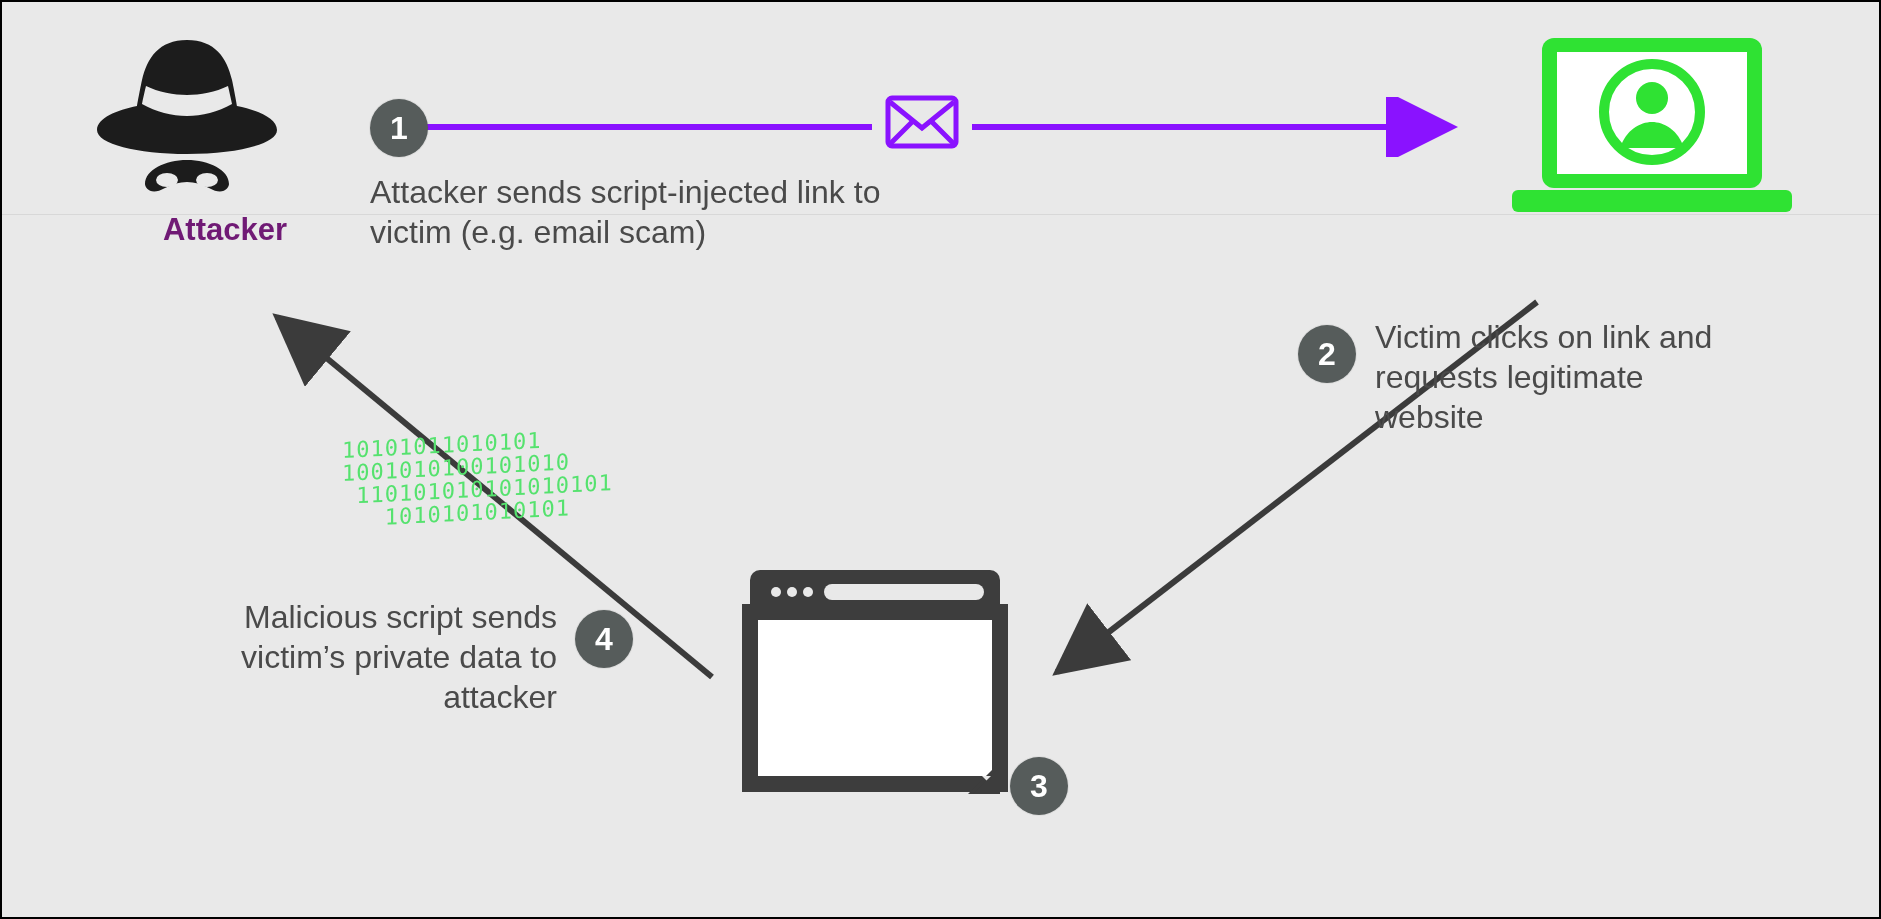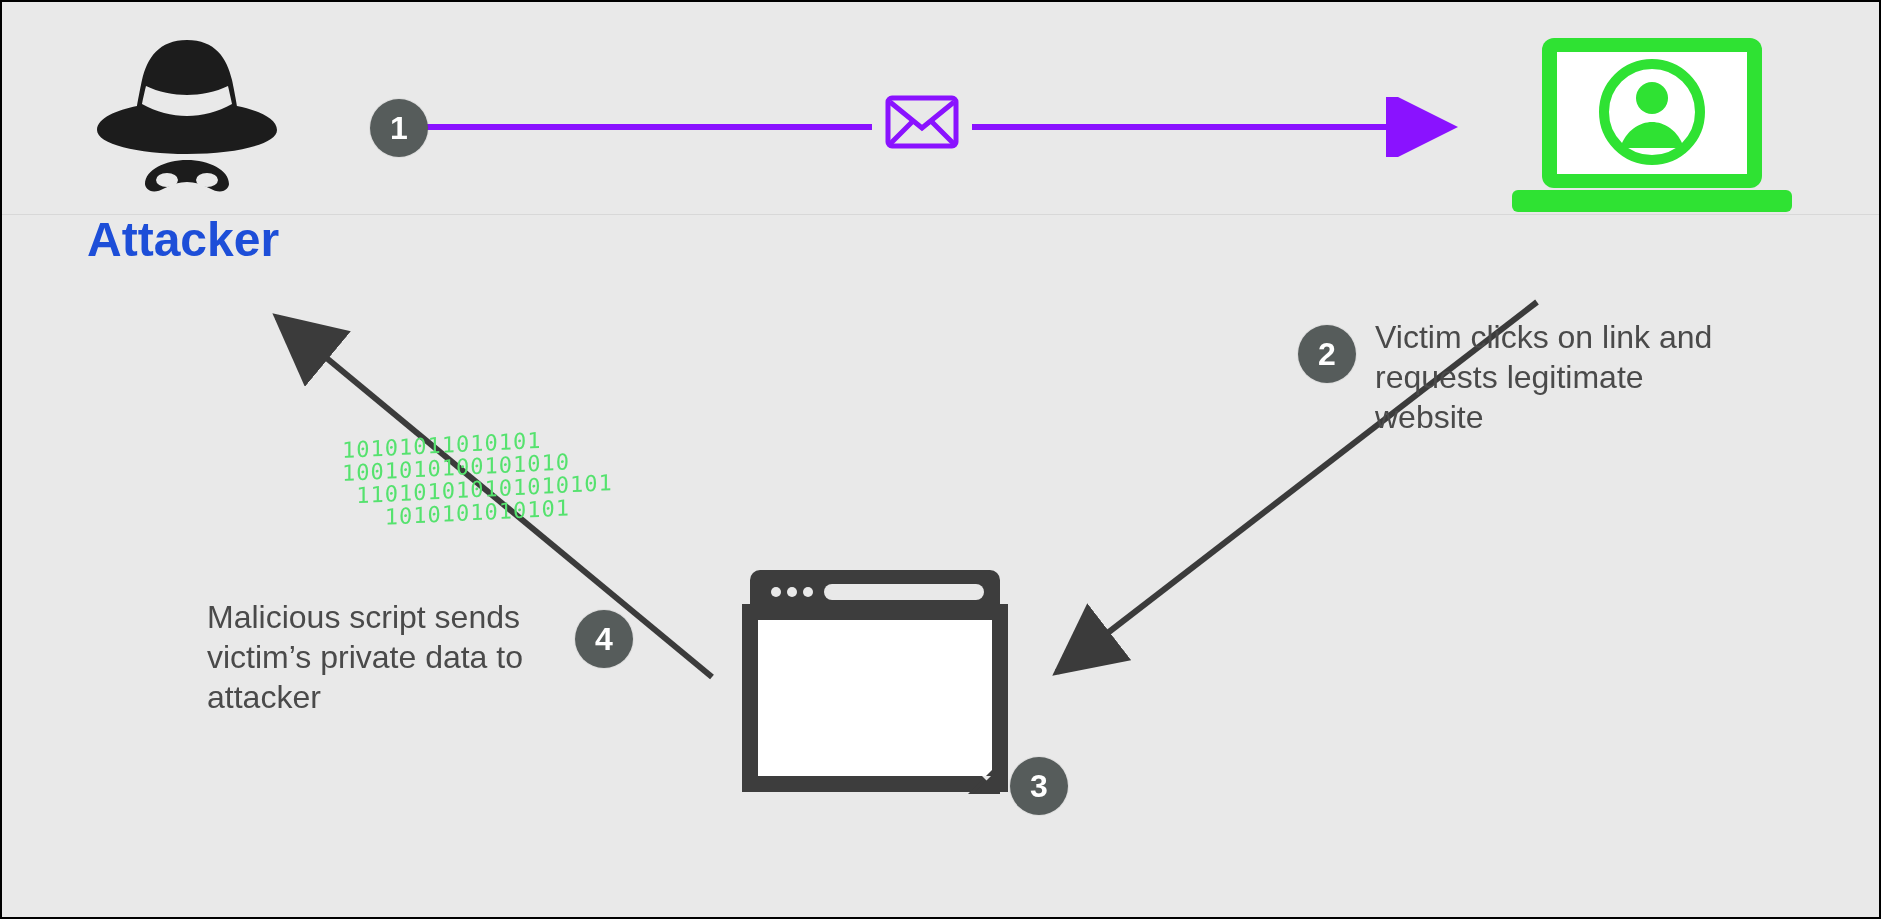--- a/index.html
+++ b/index.html
@@ -11,23 +11,23 @@
   .canvas{
     position:relative;
     width:1881px;
     height:919px;
     box-sizing:border-box;
     border:2px solid #000;
     background:#e9e9e9;
   }
   .node-label{
     font-weight:700;
-    font-size:48px;
-    color:#1d4ed8;
-    text-align:left;
+    font-size:31px;
+    color:#701a75;
+    text-align:right;
   }
   .step-text{
     font-size:32px;
     line-height:1.25;
     color:#4a4a4a;
     font-weight:400;
   }
   .badge{
     width:58px;height:58px;border-radius:50%;
     background:#565c5b;color:#fff;
@@ -116,20 +116,21 @@
 
   <div class="abs" style="left:870px;top:92px;background:#e9e9e9;padding:0 12px">
     <svg width="76" height="56" viewBox="0 0 76 56">
       <rect x="4" y="4" width="68" height="48" rx="4" fill="none" stroke="#8a12ff" stroke-width="5"></rect>
       <path d="M6 8 L38 34 L70 8" fill="none" stroke="#8a12ff" stroke-width="5"></path>
       <path d="M6 50 L28 28 M70 50 L48 28" fill="none" stroke="#8a12ff" stroke-width="5"></path>
     </svg>
   </div>
 
   <div class="abs badge" style="left:368px;top:97px">1</div>
+  <div class="abs step-text" style="left:368px;top:170px;width:560px">Attacker sends script-injected link to victim (e.g. email scam)</div>
 
   <svg class="abs" style="left:1035px;top:290px" width="520" height="400">
     <defs>
       <marker id="ahd2" markerWidth="14" markerHeight="14" refX="11" refY="6" orient="auto">
         <path d="M0,0 L12,6 L0,12 z" fill="#3b3b3b"></path>
       </marker>
     </defs>
     <line x1="500" y1="10" x2="20" y2="380" stroke="#3b3b3b" stroke-width="6" marker-end="url(#ahd2)"></line>
   </svg>
   <div class="abs badge" style="left:1296px;top:323px">2</div>
@@ -139,20 +140,20 @@
 
   <svg class="abs" style="left:255px;top:295px" width="480" height="400">
     <defs>
       <marker id="ahd4" markerWidth="14" markerHeight="14" refX="11" refY="6" orient="auto">
         <path d="M0,0 L12,6 L0,12 z" fill="#3b3b3b"></path>
       </marker>
     </defs>
     <line x1="455" y1="380" x2="20" y2="20" stroke="#3b3b3b" stroke-width="6" marker-end="url(#ahd4)"></line>
   </svg>
   <div class="abs badge" style="left:573px;top:608px">4</div>
-  <div class="abs step-text" style="left:205px;top:595px;width:350px;">Malicious script sends victim’s private data to attacker</div>
+  <div class="abs step-text" style="left:205px;top:595px;width:350px;text-align:right">Malicious script sends victim’s private data to attacker</div>
 
   <div class="abs binary" style="left:340px;top:430px;white-space:pre">10101011010101
 1001010100101010
  110101010101010101
    1010101010101</div>
 
 </div>
 
 </body></html>

